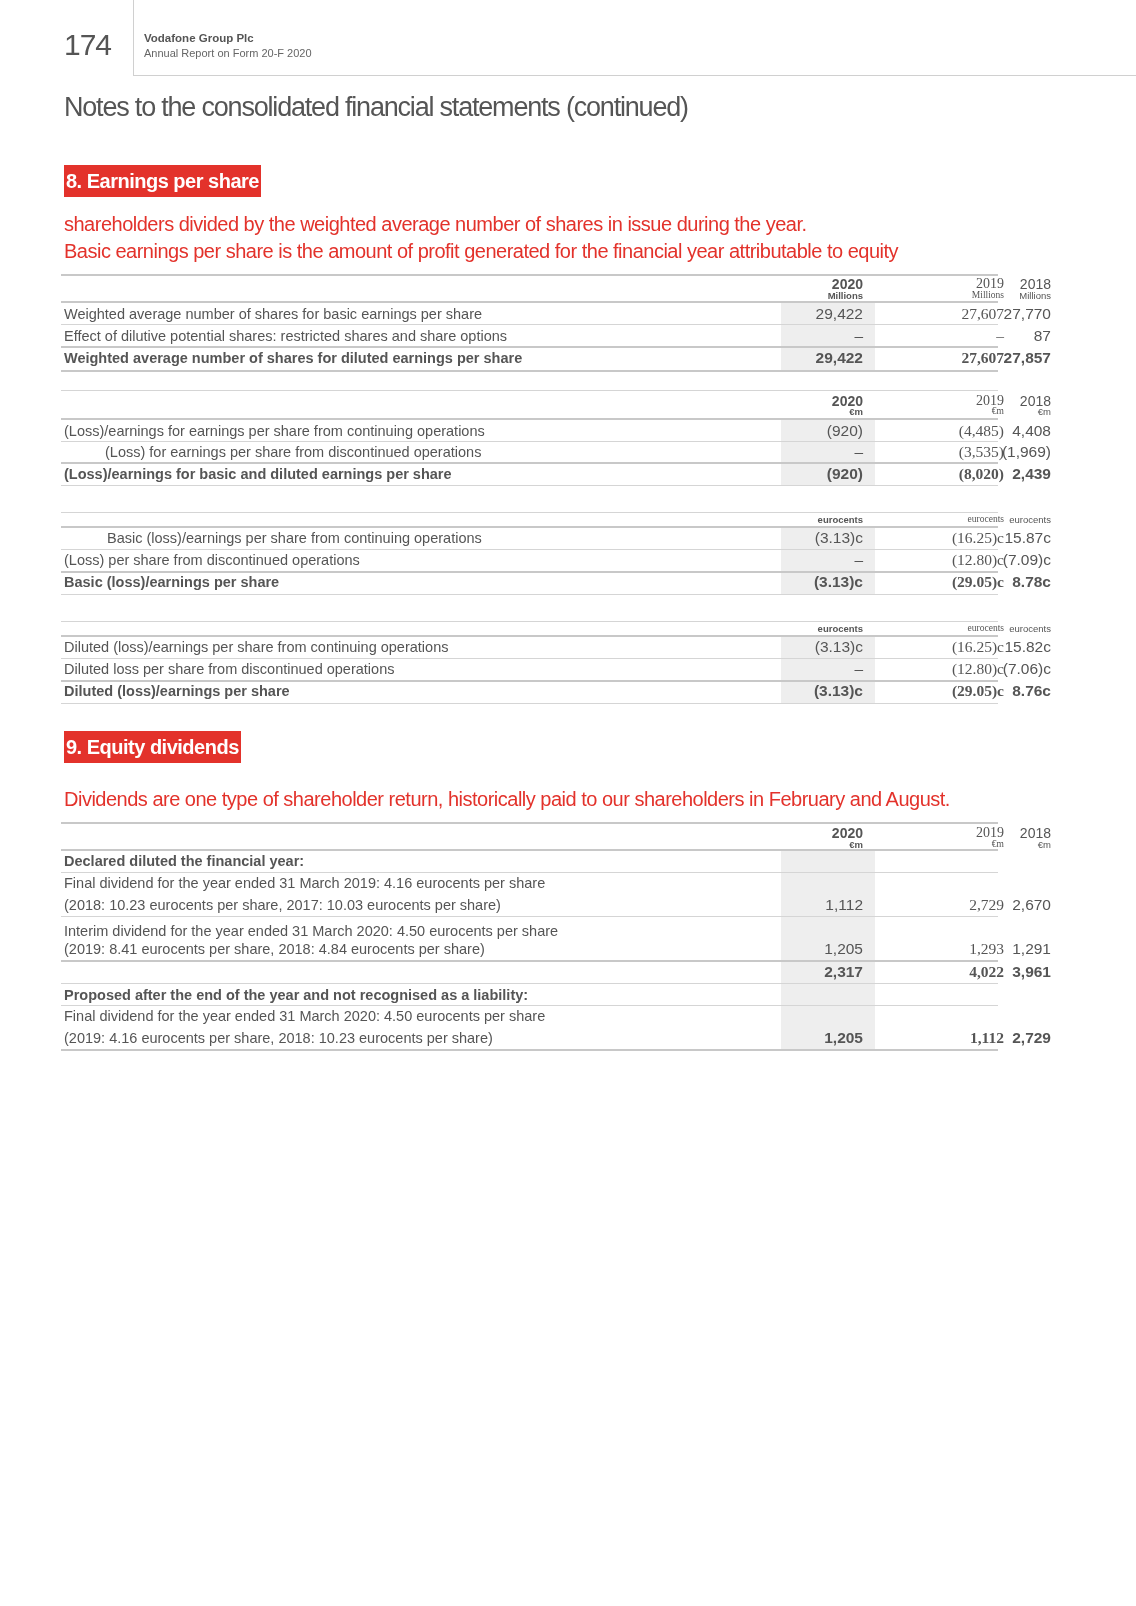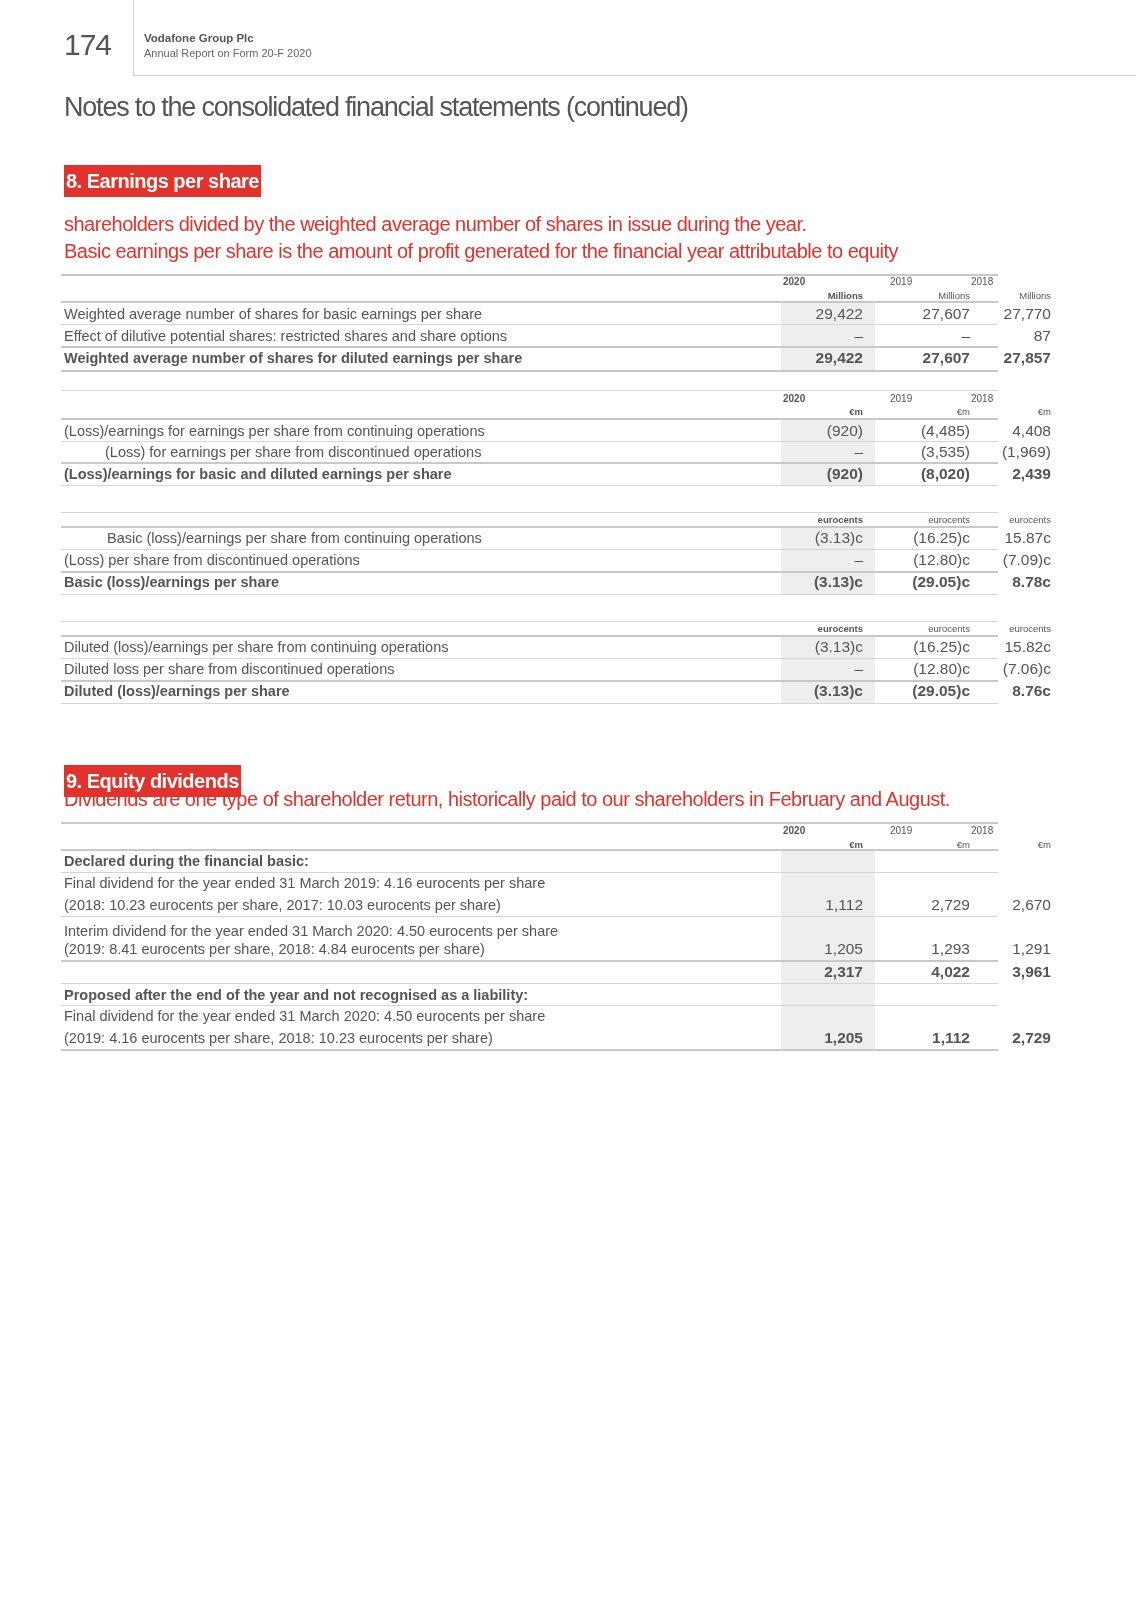--- a/index.html
+++ b/index.html
@@ -15,25 +15,25 @@
 
   .sec-head { position:absolute; left:64px; height:32px; background:#e3322b; color:#fff;
               font-size:20px; font-weight:bold; padding:0 2px 0 2px; line-height:32px; letter-spacing:-0.5px; }
   .intro { position:absolute; left:64px; color:#e3322b; font-size:20px; line-height:27px; letter-spacing:-0.5px; }
 
   .tbl { position:absolute; left:61px; width:937px; }
   .hl-col { position:absolute; left:720px; width:94px; background:#eeeeee; }
   .row { position:absolute; left:0; width:937px; }
   .cell-label { position:absolute; left:3px; font-size:14.5px; color:#555; white-space:nowrap; }
   .cell-val { position:absolute; width:80px; text-align:right; font-size:15.5px; color:#555; }
-  .c2020 { left:722px; } .c2019 { left:829px; } .c2018 { left:910px; }
+  .c2020 { left:722px; } .c2019 { left:863px;font-family:Liberation Serif, serif; } .c2018 { left:910px; }
   .b { font-weight:bold; color:#555; }
   .line { position:absolute; left:0; width:937px; height:1px; background:#d5d5d5; }
   .line.thick { height:2px; background:#c8c8c8; }
-  .hdr-year { position:absolute; width:80px; text-align:left; font-size:10px; color:#555; }
+  .hdr-year { position:absolute; width:80px; text-align:right; font-size:14px; color:#555; }
   .hdr-unit { position:absolute; width:80px; text-align:right; font-size:9.5px; color:#555; }
 </style>
 </head>
 <body>
 
 <div class="header">
   <div class="page-num">174</div>
   <div class="vdiv"></div>
   <div class="company">Vodafone Group Plc</div>
   <div class="report">Annual Report on Form 20-F 2020</div>
@@ -171,35 +171,35 @@
   <div class="line thick" style="top:61px;"></div>
   <div class="row" style="top:63px; height:22px;">
     <div class="cell-label b" style="top:1px;">Diluted (loss)/earnings per share</div>
     <div class="cell-val c2020 b" style="top:0px;">(3.13)c</div>
     <div class="cell-val c2019 b" style="top:0px;">(29.05)c</div>
     <div class="cell-val c2018 b" style="top:0px;">8.76c</div>
   </div>
   <div class="line" style="top:84px;"></div>
 </div>
 
-<div class="sec-head" style="top:765px;">9. Equity dividends</div>
+<div class="sec-head" style="top:731px;">9. Equity dividends</div>
 <div class="intro" style="top:786px;">Dividends are one type of shareholder return, historically paid to our shareholders in February and August.</div>
 
 <div class="tbl" style="top:820px; height:232px;">
   <div class="hl-col" style="top:30px; height:200px;"></div>
   <div class="line thick" style="top:2px;"></div>
   <div class="hdr-year c2020 b" style="top:5px;">2020</div>
   <div class="hdr-year c2019" style="top:5px;">2019</div>
   <div class="hdr-year c2018" style="top:5px;">2018</div>
   <div class="hdr-unit c2020 b" style="top:19px;">€m</div>
   <div class="hdr-unit c2019" style="top:19px;">€m</div>
   <div class="hdr-unit c2018" style="top:19px;">€m</div>
   <div class="line thick" style="top:29px;"></div>
 
-  <div class="cell-label b" style="top:33px;">Declared during the financial basic:</div>
+  <div class="cell-label b" style="top:33px;">Declared diluted the financial year:</div>
   <div class="line" style="top:52px;"></div>
 
   <div class="row" style="top:53px; height:44px;">
     <div class="cell-label" style="top:2px;">Final dividend for the year ended 31 March 2019: 4.16 eurocents per share</div>
     <div class="cell-label" style="top:24px;">(2018: 10.23 eurocents per share, 2017: 10.03 eurocents per share)</div>
     <div class="cell-val c2020" style="top:23px;">1,112</div>
     <div class="cell-val c2019" style="top:23px;">2,729</div>
     <div class="cell-val c2018" style="top:23px;">2,670</div>
   </div>
   <div class="line" style="top:96px;"></div>

